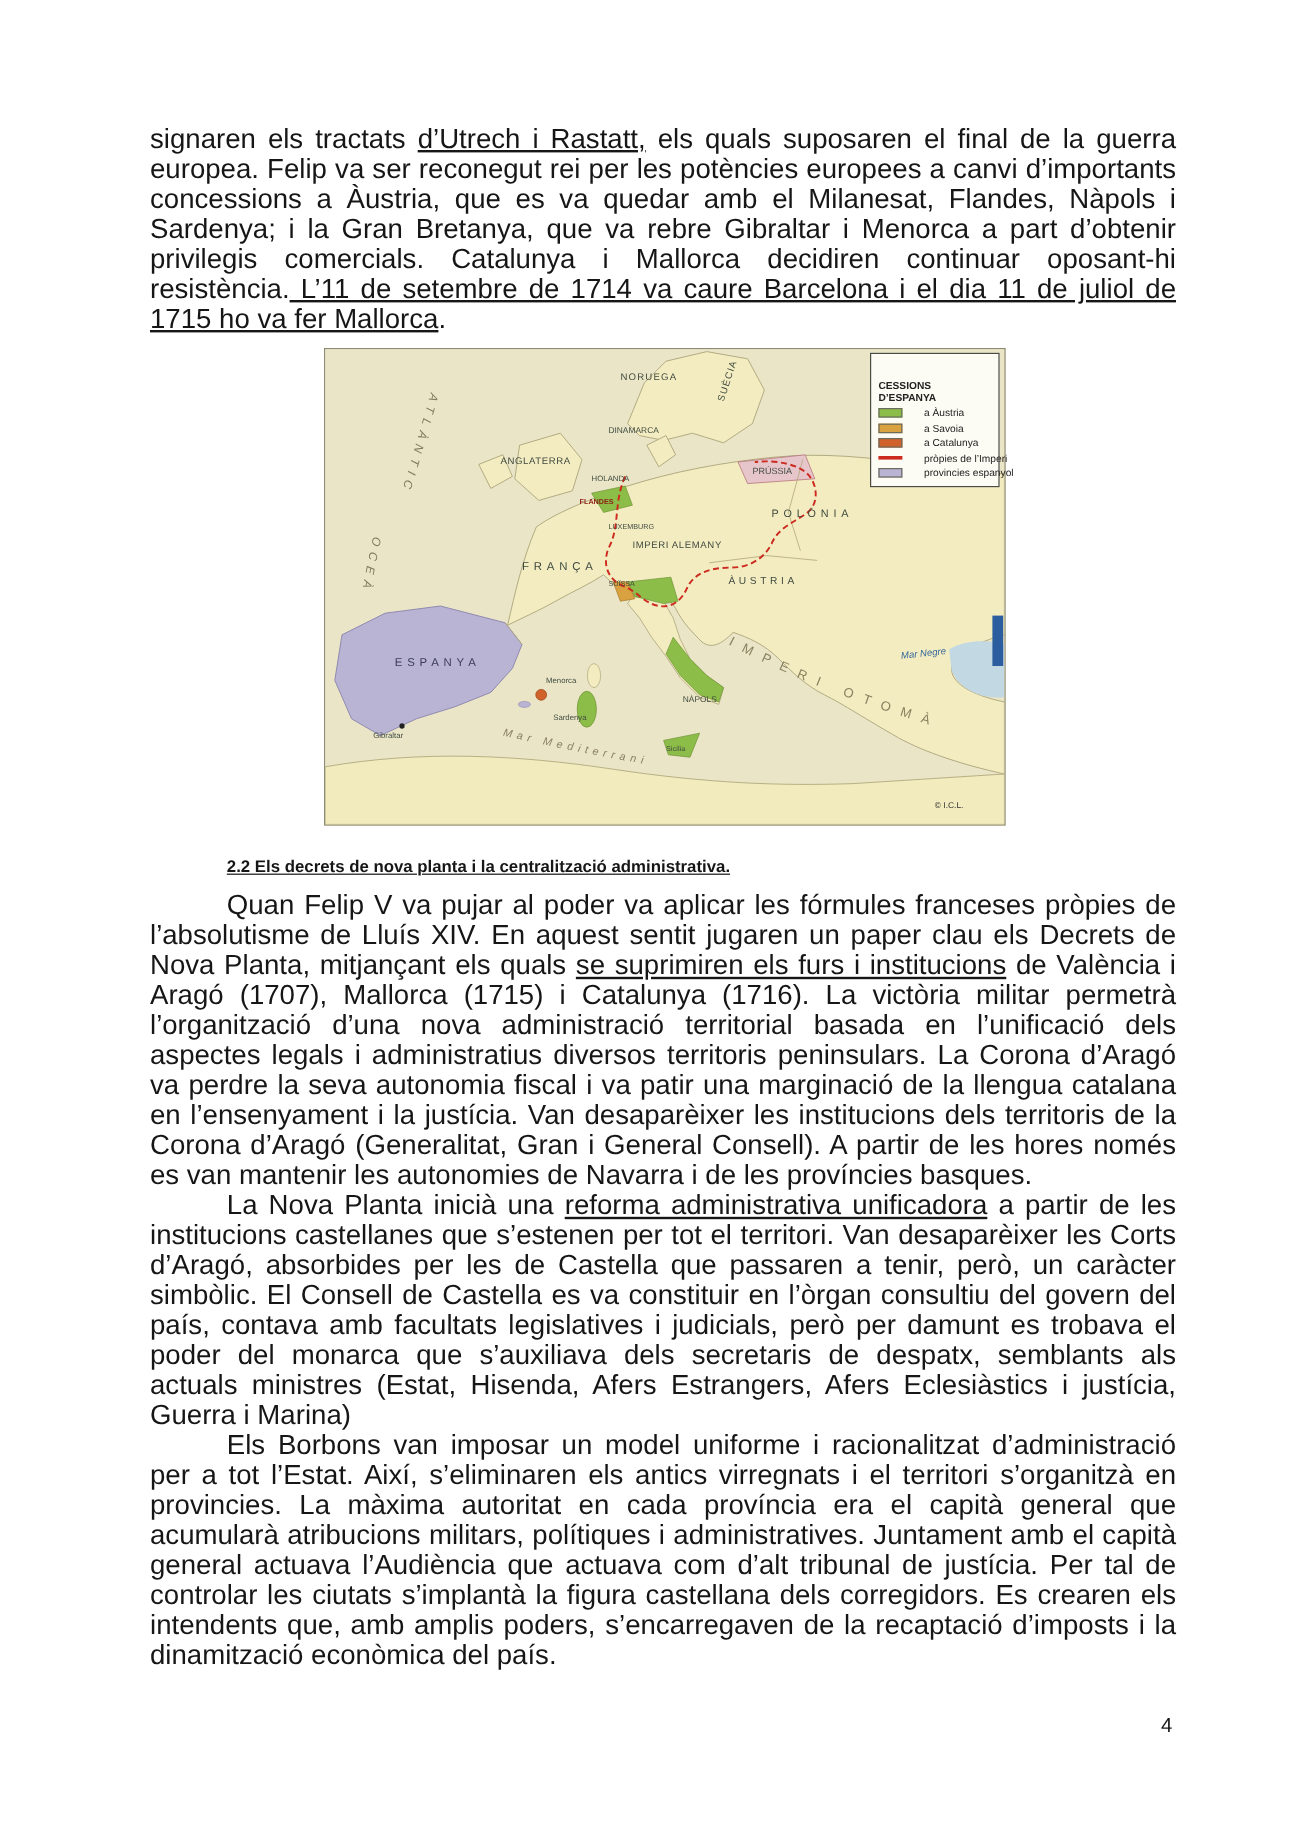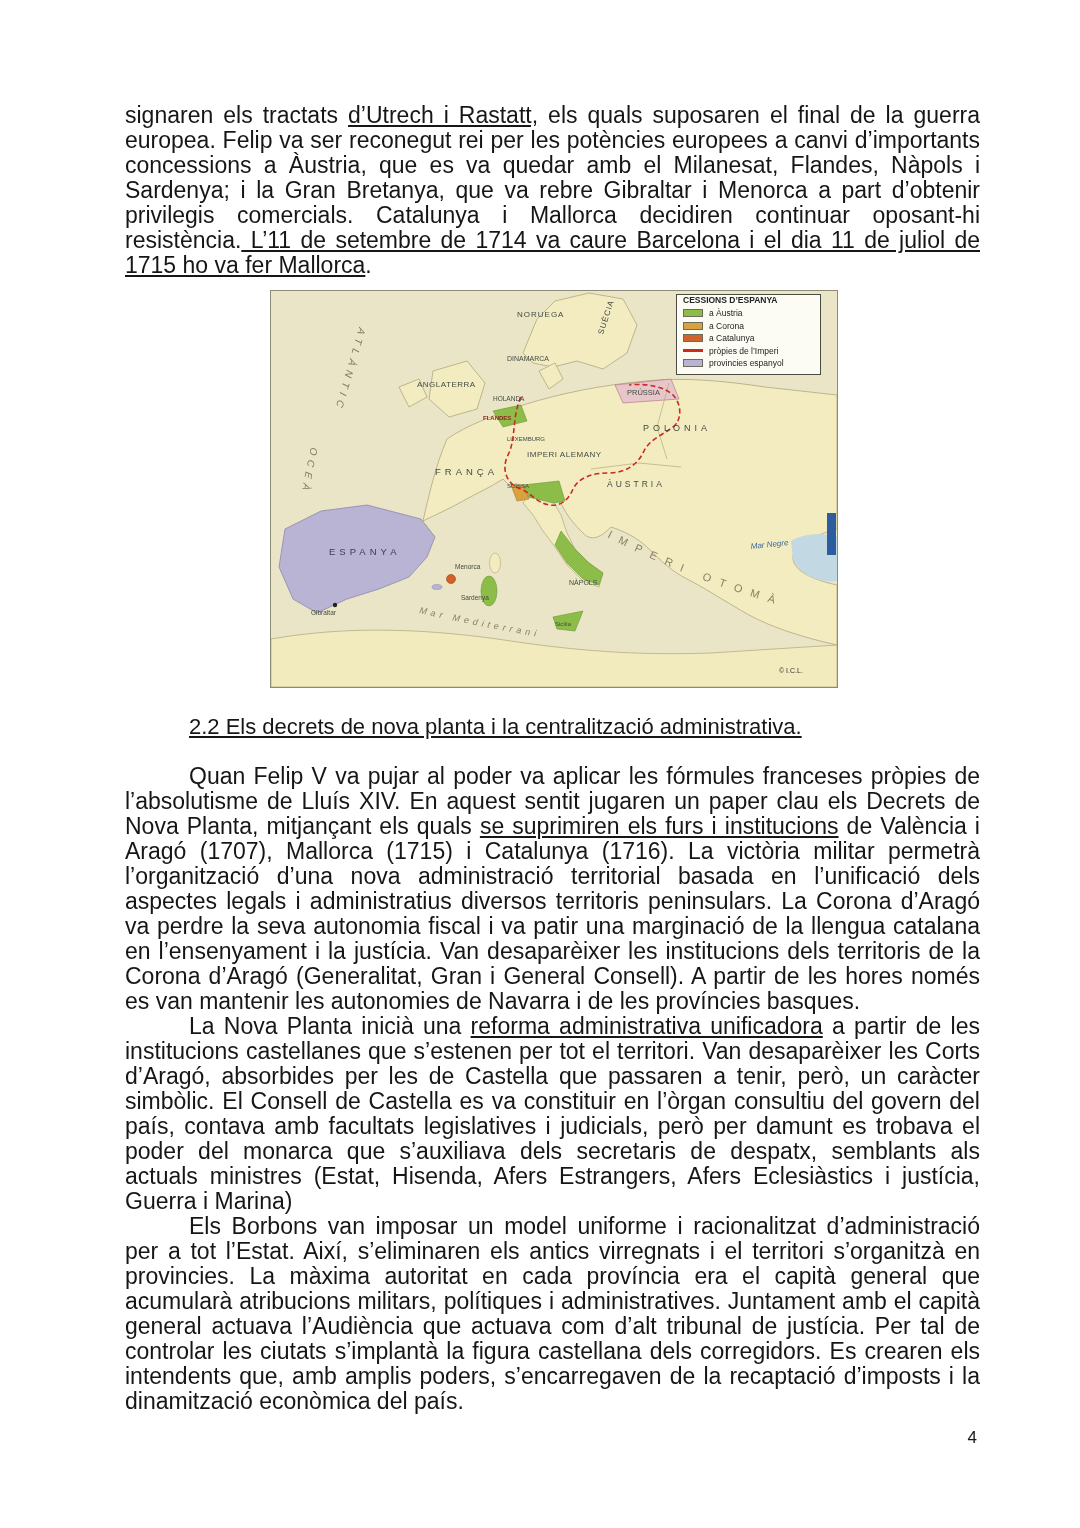--- a/index.html
+++ b/index.html
@@ -19,51 +19,51 @@
   }
   .para {
     font-size:23px;
     line-height:25px;
     text-align:justify;
   }
   .indent { text-indent:64px; }
   .u { text-decoration:underline; }
   .b { font-weight:normal; }
   .heading {
-    font-size:22px;
-    font-weight:normal;
+    font-size:14px;
+    font-weight:bold;
     text-decoration:underline;
-    margin:26px 0 24px 64px;
+    margin:26px 0 12px 64px;
   }
   
   .map-figure { width:568px; margin:12px 0 0 145px; }
   .map-title {
     font-size:11px;
     font-weight:bold;
     color:#20306e;
     padding:2px 0 4px 8px;
     letter-spacing:0.2px;
   }
   .map-body {
     position:relative;
     width:568px; height:398px;
     border:1px solid #8d8a76;
     background:#eae5c6;
   }
   .map-svg { display:block; font-family:"Liberation Sans", sans-serif; }
   .legend {
     position:absolute;
-    top:3px; right:16px;
-    width:145px;
+    top:3px; right:4px;
+    width:108px;
     background:#fcfcf4;
     border:1px solid #4c4c44;
-    padding:0 6px 3px 6px;
+    padding:21px 6px 3px 6px;
   }
   .legend-title { font-size:8.5px; font-weight:bold; margin-bottom:3px; color:#222; }
-  .legend-row { display:flex; align-items:center; gap:6px; margin-bottom:2.5px; }
+  .legend-row { display:flex; align-items:center; gap:18px; margin-bottom:2.5px; }
   .swatch { width:20px; height:8px; border:1px solid #6b6b5e; flex:none; }
   .swatch.line { height:2.5px; border:none; }
   .legend-label { font-size:8.5px; color:#222; white-space:nowrap; }
   .page-number {
     position:absolute;
     right:103px;
     top:1428px;
     font-size:17px;
   }
 </style>
@@ -161,21 +161,21 @@
       </svg>
 
       <div class="legend">
         <div class="legend-title">CESSIONS D’ESPANYA</div>
         <div class="legend-row">
           <span class="swatch" style="background: rgb(141, 189, 73);"></span>
           <span class="legend-label">a Àustria</span>
         </div>
         <div class="legend-row">
           <span class="swatch" style="background: rgb(217, 161, 63);"></span>
-          <span class="legend-label">a Corona</span>
+          <span class="legend-label">a Savoia</span>
         </div>
         <div class="legend-row">
           <span class="swatch" style="background: rgb(210, 98, 44);"></span>
           <span class="legend-label">a Catalunya</span>
         </div>
         <div class="legend-row">
           <span class="swatch line" style="background: rgb(204, 42, 30);"></span>
           <span class="legend-label">pròpies de l’Imperi</span>
         </div>
         <div class="legend-row">

